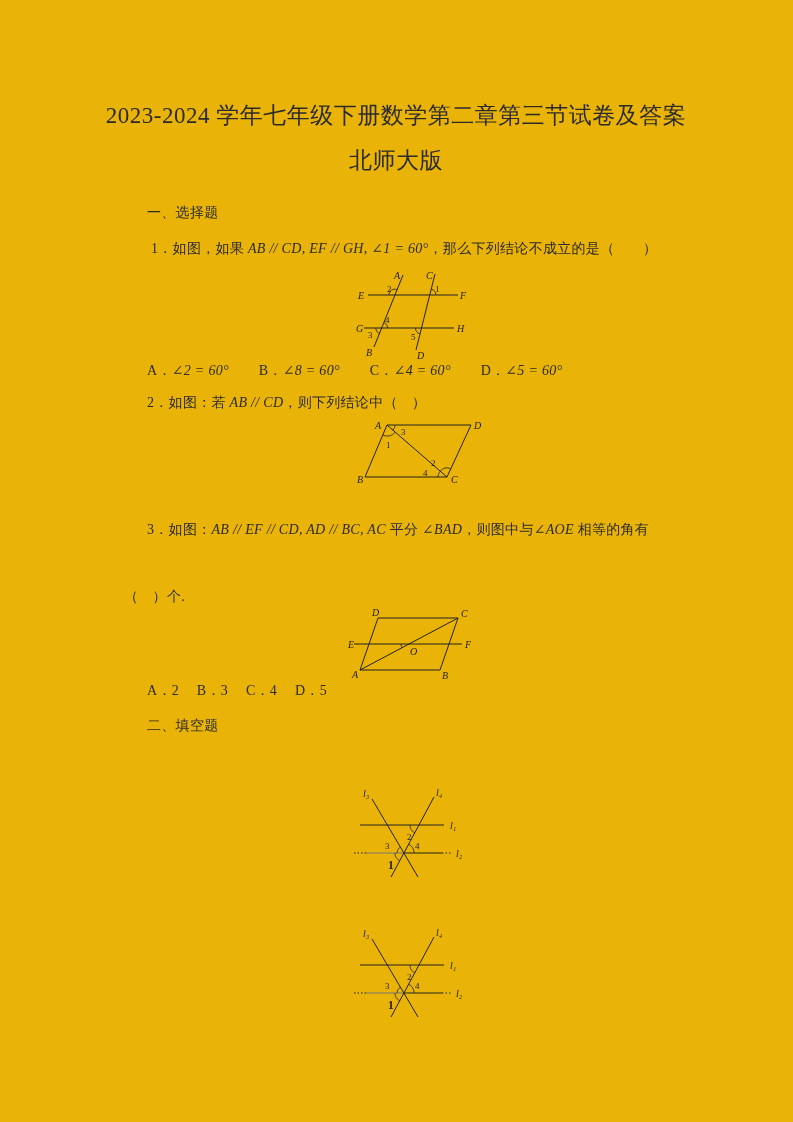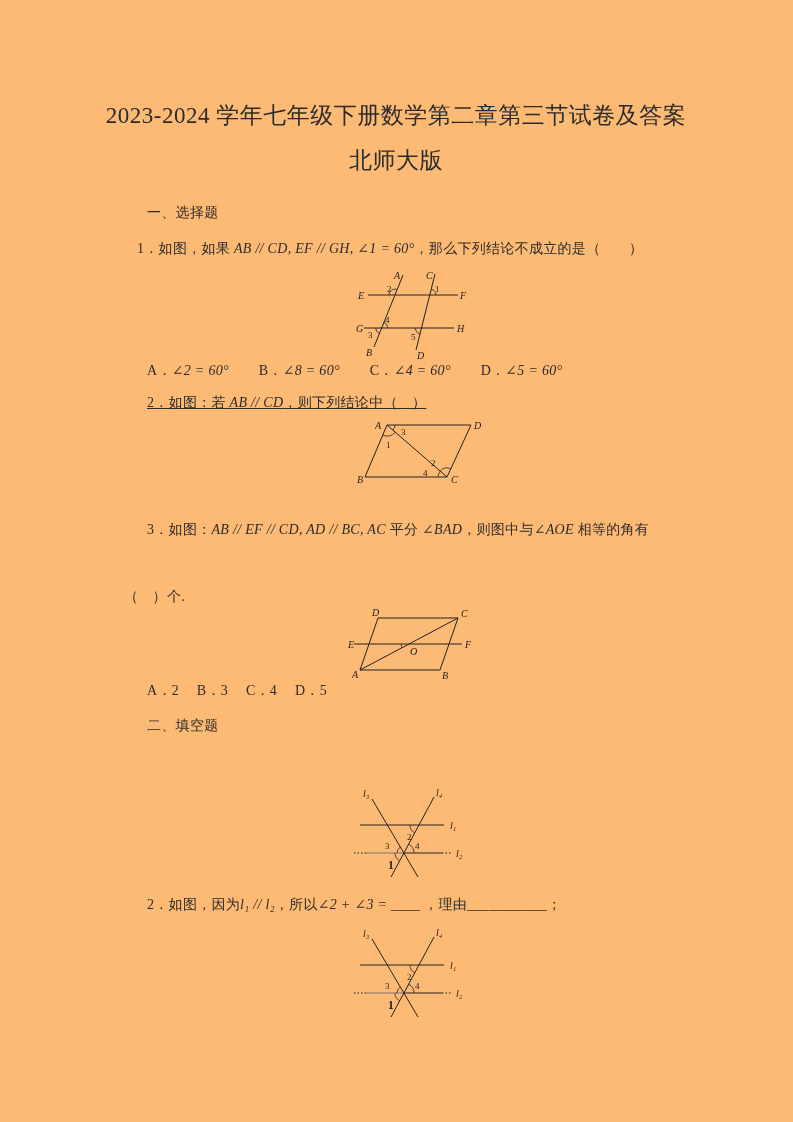--- a/index.html
+++ b/index.html
@@ -1,17 +1,17 @@
 <!DOCTYPE html>
 <html><head>
 <meta charset="utf-8">
 <style>
   html,body{margin:0;padding:0;background:#e8e8e8;}
   .page{
-    position:relative;width:793px;height:1122px;background:#fdba74;
+    position:relative;width:793px;height:1122px;background:#eab308;
     font-family:"Liberation Serif","DejaVu Serif",serif;color:#2b2b2b;
     margin:0 auto;overflow:hidden;
   }
   .title{
     position:absolute;top:94px;left:96px;width:600px;text-align:center;
     font-size:23px;line-height:1.95;letter-spacing:.5px;font-weight:500;
   }
   .t{position:absolute;white-space:nowrap;font-size:14px;letter-spacing:.3px;}
   .m{font-style:italic;font-family:"Liberation Serif","DejaVu Serif",serif;}
   .opt{margin-right:26px;}
@@ -29,21 +29,21 @@
 </style>
 </head>
 <body>
 
 <div class="page">
 
   <div class="title">2023-2024 学年七年级下册数学第二章第三节试卷及答案北师大版</div>
 
   <div class="t" style="left:147px;top:204px;">一、选择题</div>
 
-  <div class="t" style="left:137px;top:240px;text-align:center;">
+  <div class="t" style="left:151px;top:240px;text-align:center;">
     <span>1．如图，如果 </span><span class="m">AB // CD, EF // GH, ∠1 = 60°</span><span>，那么下列结论不成立的是（　　）</span>
   </div>
 
   <svg class="fig" style="left:356px;top:271px;" width="112" height="88" viewBox="0 0 112 88">
     <line x1="12" y1="24" x2="102" y2="24"></line>
     <line x1="8" y1="57" x2="98" y2="57"></line>
     <line x1="18" y1="76" x2="47" y2="4"></line>
     <line x1="60" y1="79" x2="79" y2="3"></line>
     <path class="arc" d="M 32.9 24 A 6 6 0 0 1 41.1 18.5"></path>
     <path class="arc" d="M 75.2 18.2 A 6 6 0 0 1 79.8 24"></path>
@@ -65,21 +65,21 @@
     <text class="num" x="55" y="69">5</text>
   </svg>
 
   <div class="t" style="left:147px;top:362px;">
     <span class="opt"><span>A．</span><span class="m">∠2 = 60°</span></span>
     <span class="opt"><span>B．</span><span class="m">∠8 = 60°</span></span>
     <span class="opt"><span>C．</span><span class="m">∠4 = 60°</span></span>
     <span class="opt"><span>D．</span><span class="m">∠5 = 60°</span></span>
   </div>
 
-  <div class="t" style="left:147px;top:394px;text-decoration:underline;">
+  <div class="t" style="left:147px;top:394px;">
     <span>2．如图：若 </span><span class="m">AB // CD</span><span>，则下列结论中（　）</span>
   </div>
 
   <svg class="fig" style="left:357px;top:417px;" width="125" height="66" viewBox="0 0 125 66">
     <polygon points="30,8 114,8 90,60 8,60"></polygon>
     <line x1="30" y1="8" x2="90" y2="60"></line>
     <path class="arc" d="M 38 8 A 8 8 0 0 1 36 13.2"></path>
     <path class="arc" d="M 25.7 18.1 A 11 11 0 0 0 38.3 15.2"></path>
     <path class="arc" d="M 93.8 51.8 A 9 9 0 0 0 83.2 54.1"></path>
     <path class="arc" d="M 81 60 A 9 9 0 0 1 83.2 54.1"></path>
@@ -139,23 +139,20 @@
     <text x="11" y="10">l₃</text>
     <text x="84" y="9">l₄</text>
     <text x="98" y="42">l₁</text>
     <text x="104" y="70">l₂</text>
     <text class="num" x="55" y="53">2</text>
     <text class="num" x="33" y="62">3</text>
     <text class="num" x="63" y="62">4</text>
     <text class="numb" x="36" y="82">1</text>
   </svg>
 
-  <div class="t" style="left:147px;top:896px;">
-    <span>2．如图，因为</span><span class="m">l₁ // l₂</span><span>，所以</span><span class="m">∠2 + ∠3 =</span><span> ____ ，理由___________；</span>
-  </div>
 
   <svg class="fig" style="left:352px;top:927px;" width="118" height="95" viewBox="0 0 118 95">
     <line x1="8" y1="38" x2="92" y2="38"></line>
     <line class="dots" x1="2" y1="66" x2="14" y2="66"></line>
     <line class="gray" x1="14" y1="66" x2="52" y2="66"></line>
     <line x1="52" y1="66" x2="90" y2="66"></line>
     <line class="dots" x1="90" y1="66" x2="100" y2="66"></line>
     <line x1="20" y1="12" x2="66" y2="90"></line>
     <line x1="82" y1="10" x2="39" y2="90"></line>
     <path class="arc" d="M 58 38 A 9 9 0 0 0 62.7 45.9"></path>

